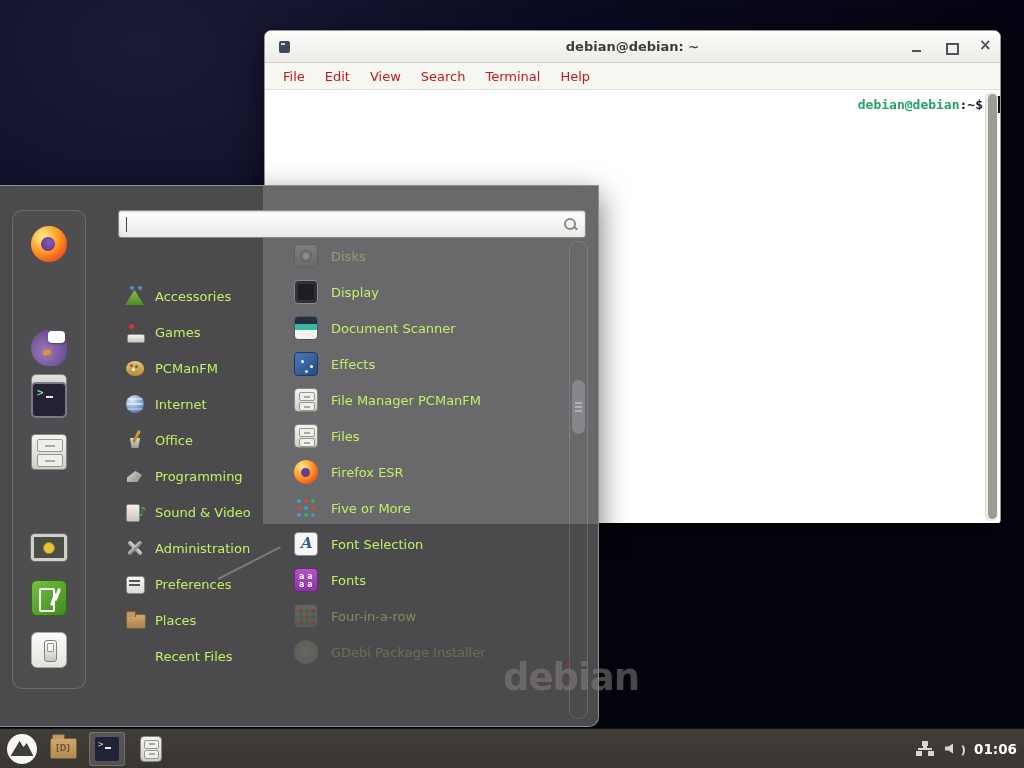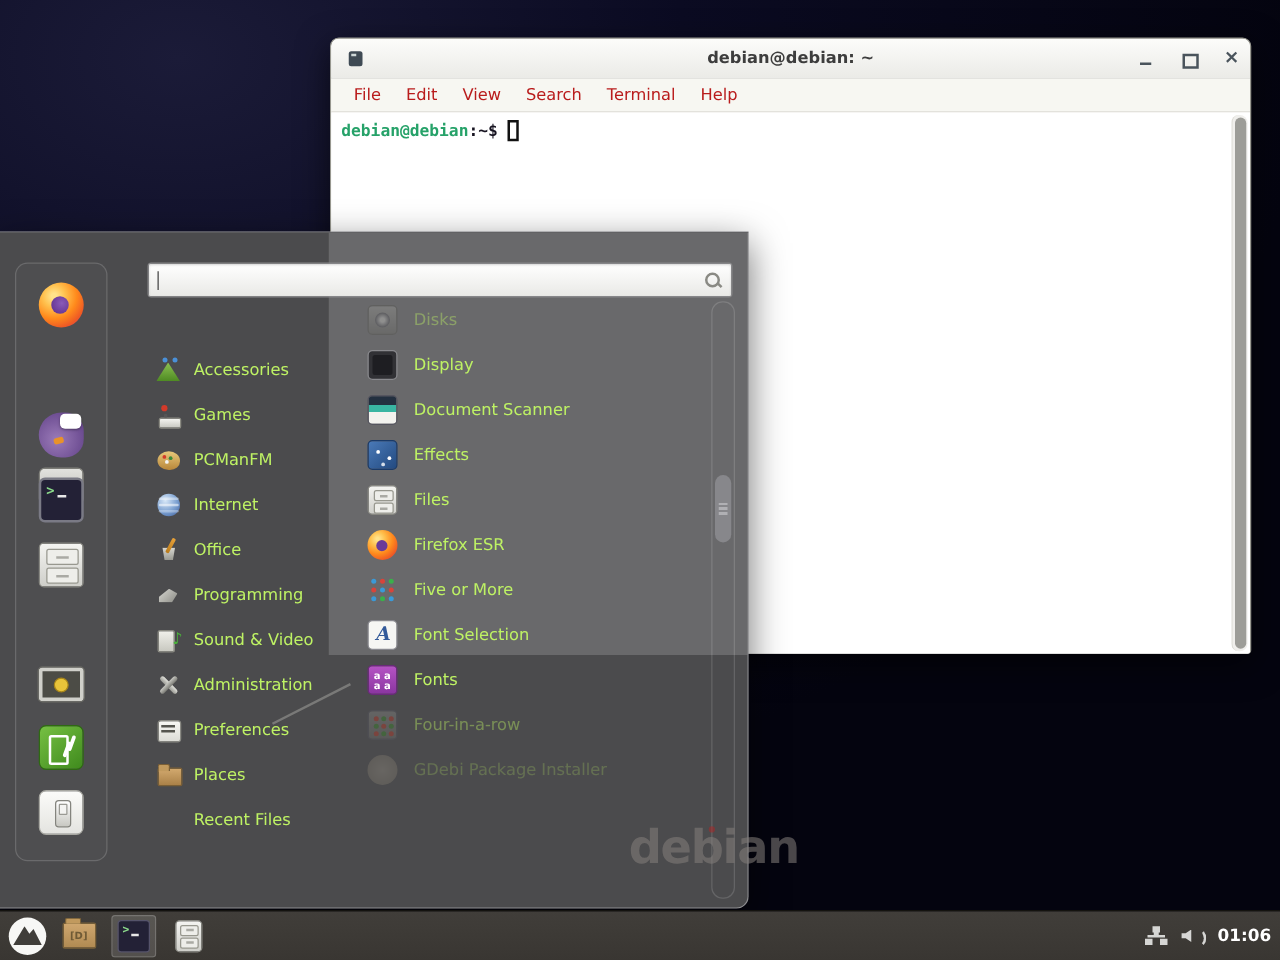--- a/index.html
+++ b/index.html
@@ -20,21 +20,21 @@
   .win-icon::after { content:""; position:absolute; left:2px; top:2px; width:4px; height:2px; background:#cfd8d8; }
   .ctrl { position:absolute; top:0; width:22px; height:30px; cursor:default; }
   .ctrl.min { left:640px; } .ctrl.max { left:674px; } .ctrl.close { left:708px; }
   .ctrl.min::after { content:""; position:absolute; left:7px; top:19px; width:9px; height:2px; background:#4a545c; }
   .ctrl.max::after { content:""; position:absolute; left:7px; top:12px; width:9px; height:8px; border:2px solid #4a545c; }
   .ctrl.close::after { content:"×"; position:absolute; left:6px; top:5px; font-size:15px; font-weight:bold; color:#4a545c; }
   .menubar { display:flex; align-items:center; height:27px; background:#f7f7f2;
     border-bottom:1px solid #dddcd5; padding-left:8px; }
   .menubar span { font-size:13px; color:#b91c1c; padding:3px 10px; }
   .term-content { position:relative; height:433px; background:#fff; border-radius:0 0 2px 2px; }
-  .prompt { padding:6px 0 0 8px; font:bold 13px "DejaVu Sans Mono", monospace; color:#171421; }
+  .prompt { padding:6px 0 0 8px; font:bold 13px "DejaVu Sans Mono", monospace; color:#171421;text-align:right; }
   .prompt .user { color:#26a269; }
   .cursor-box { display:inline-block; width:9px; height:17px; border:2px solid #111;
     margin-left:8px; vertical-align:-4px; }
   .t-sb { position:absolute; top:2px; right:2px; bottom:2px; width:13px;
     background:#f0efec; border-left:1px solid #dcdbd5; border-radius:6px; }
   .t-sb .thumb { position:absolute; top:2px; bottom:2px; left:2px; width:9px;
     background:#9d9d98; border-radius:5px; }
 
   
   .app-menu { position:absolute; left:0; top:185px; width:599px; height:542px;
@@ -353,20 +353,24 @@
       <div class="arow">
           <span class="ai ai-docscanner"></span>
           <span class="lbl">Document Scanner</span>
         </div>
       <div class="arow">
           <span class="ai ai-effects"></span>
           <span class="lbl">Effects</span>
         </div>
       <div class="arow">
           <span class="ai ai-cab" style="background:linear-gradient(#f4f4f1,#cfcfca);border:1px solid #888882;"></span>
+          <span class="lbl">File Manager PCManFM</span>
+        </div>
+      <div class="arow">
+          <span class="ai ai-cab" style="background:linear-gradient(#f4f4f1,#cfcfca);border:1px solid #888882;"></span>
           <span class="lbl">Files</span>
         </div>
       <div class="arow">
           <span class="ai ai-firefox"></span>
           <span class="lbl">Firefox ESR</span>
         </div>
       <div class="arow">
           <span class="ai ai-fiveormore"></span>
           <span class="lbl">Five or More</span>
         </div>

